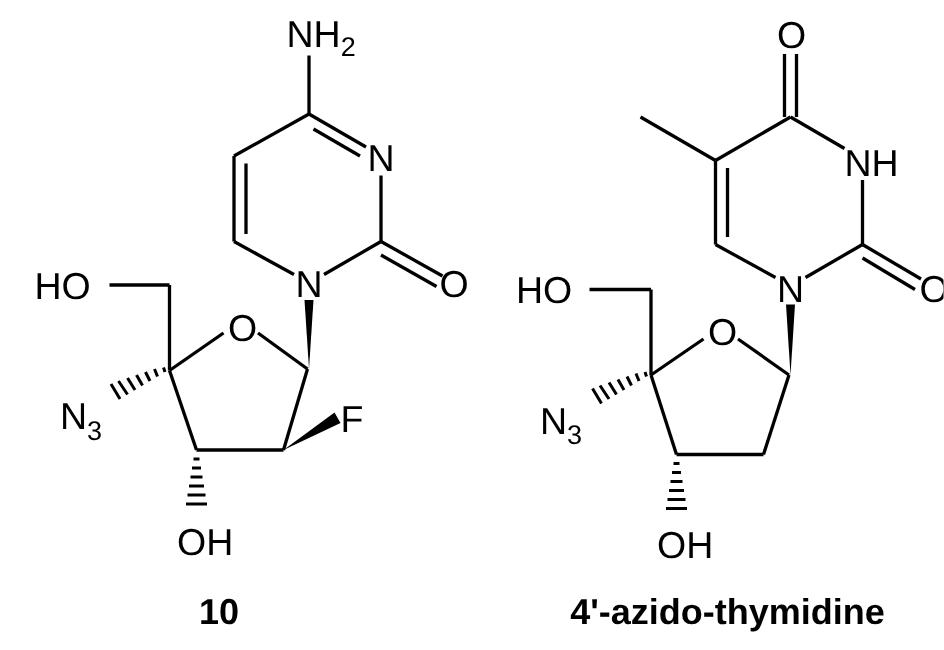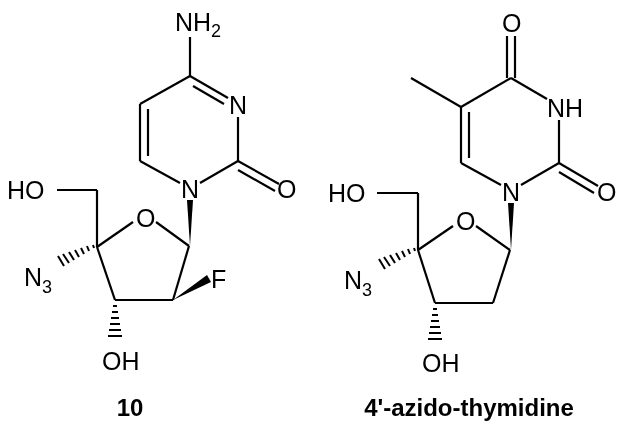--- a/index.html
+++ b/index.html
@@ -1,17 +1,17 @@
 <!DOCTYPE html>
 <html><head>
 <meta charset="utf-8">
 <style>
   html, body { margin: 0; padding: 0; background: #ffffff; }
   body { width: 629px; height: 433px; overflow: hidden; position: relative; }
-  #canvas { position: absolute; left: 0; top: 0; width: 524px; height: 433px; }
+  #canvas { position: absolute; left: 0; top: 0; width: 524px; height: 433px; padding-left: 16px; }
   svg text { font-family: "Liberation Sans", sans-serif; fill: #000; }
   .atom { font-size: 25px; }
   .sub { font-size: 18px; }
   .caption { font-size: 24px; font-weight: bold; }
   .bond { stroke: #000; stroke-width: 2.2; fill: none; stroke-linecap: butt; }
   .wedge { fill: #000; stroke: none; }
   .hash { stroke: #000; stroke-width: 2; }
 </style>
 </head>
 <body>

